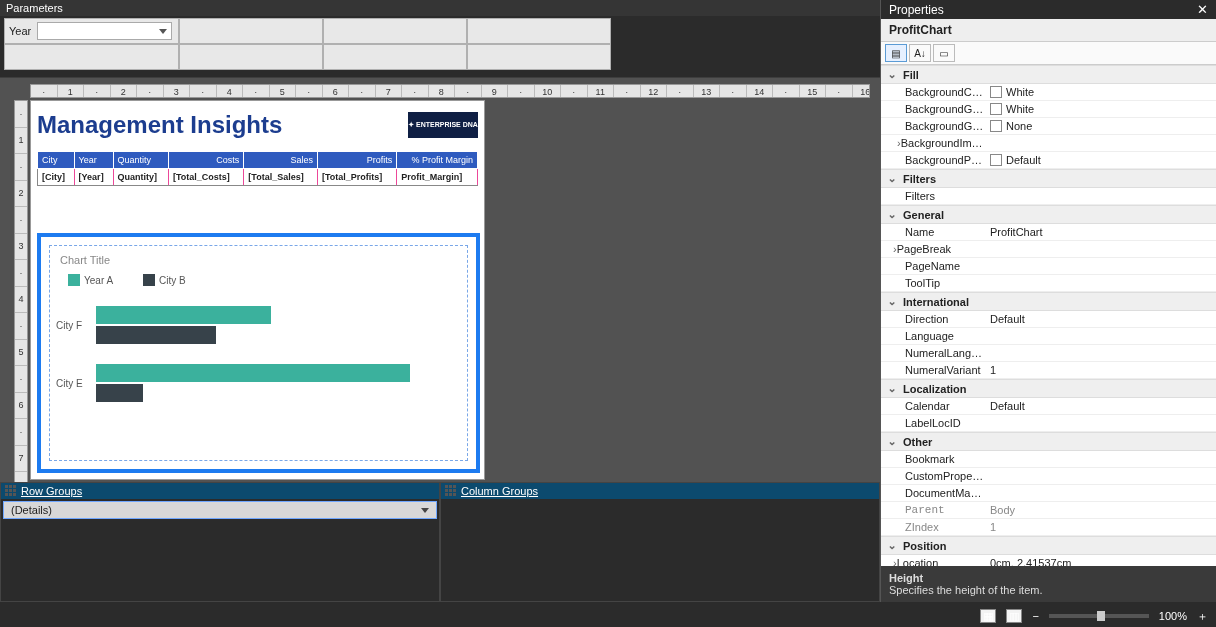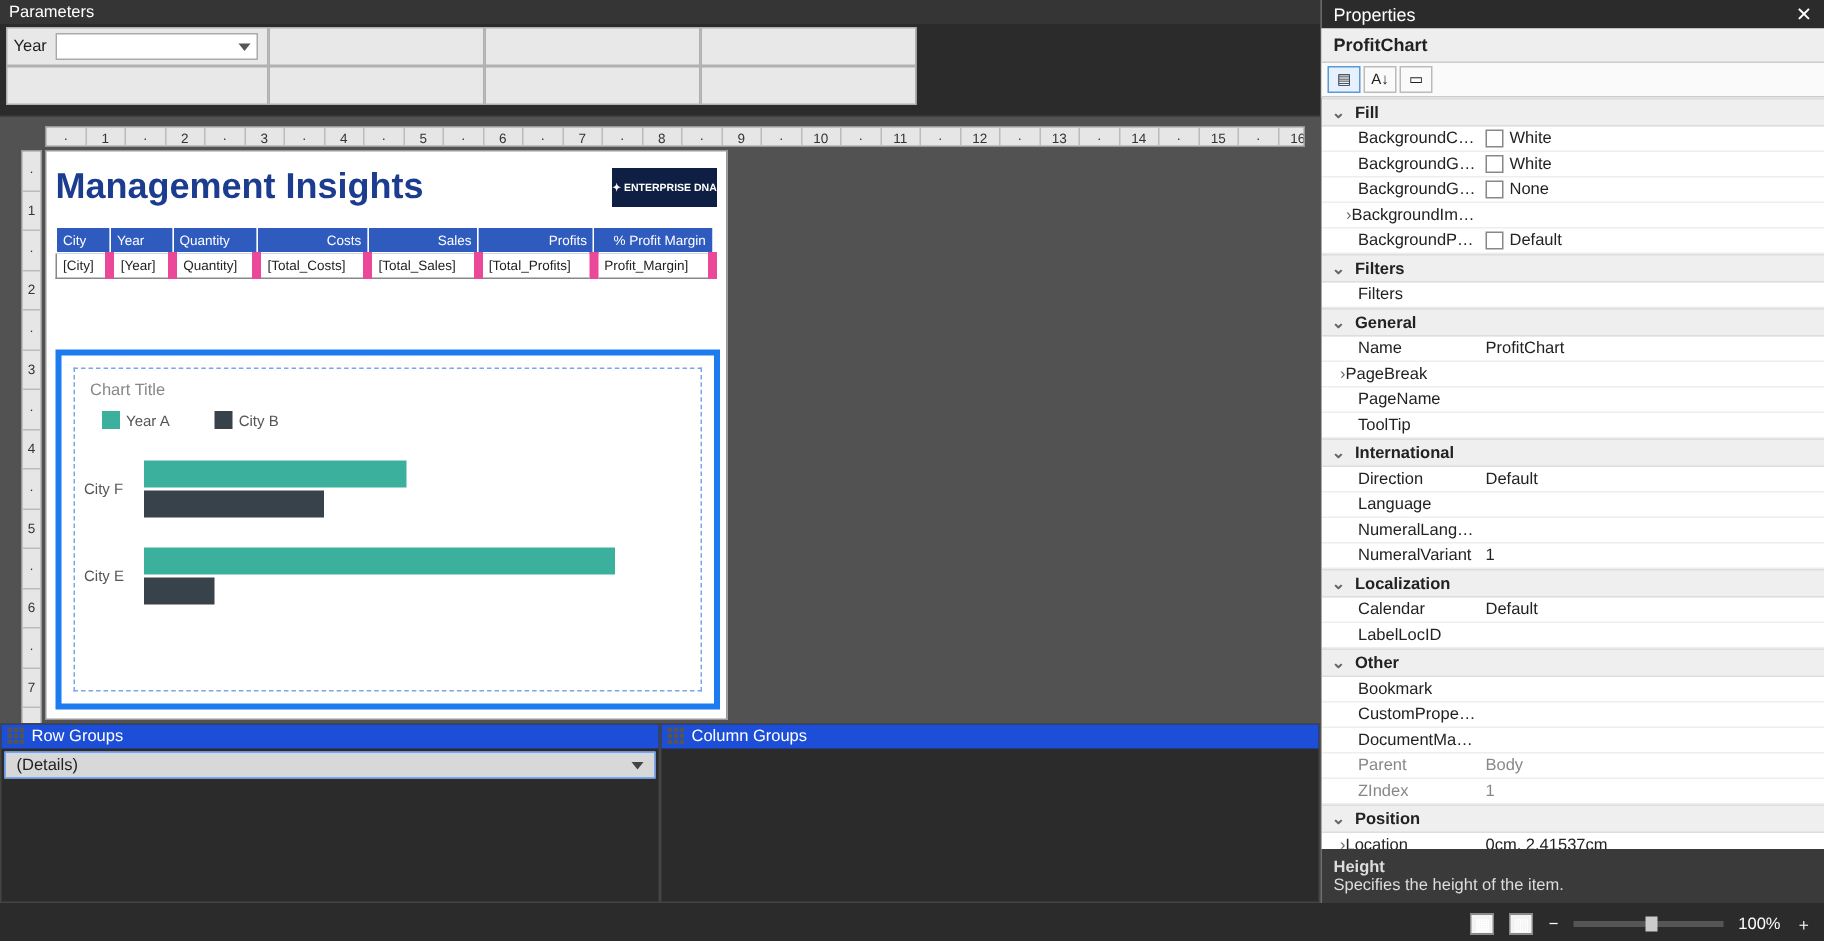--- a/index.html
+++ b/index.html
@@ -93,22 +93,22 @@
   .table {
     margin:6px 6px 0 6px;
     border-collapse:collapse; font-size:9px; width:calc(100% - 12px);
   }
   .table th {
     background:#2f5bbf; color:#fff; border:1px solid #fff;
     padding:3px 4px; font-weight:400; text-align:left;
   }
   .table th.right { text-align:right; }
   .table td {
-    border-bottom:1px solid #888; border-left:1px solid #888; border-right:6px solid #ec4899;
-    padding:3px 4px; color:#222;
+    border-bottom:1px solid #888; border-left:1px solid #888; border-right:1px solid #ec4899;
+    padding:3px 4px; color:#222;font-weight:bold;
   }
 
   .chart-box {
     position:absolute; left:6px; top:132px; width:443px; height:240px;
     border:4px solid #1d7bf0;
     background:#fff; padding:8px;
   }
   .chart-inner {
     border:1px dashed #79a7e8; height:100%; padding:6px 6px 0 6px; display:flex; flex-direction:column;
   }
@@ -122,22 +122,22 @@
   .bar { height:18px; margin-bottom:2px;}
   .bar.a { background:#3bb19d;} .bar.b { background:#37424a;}
 
   
   .groups {
     position:absolute; left:0; top:482px; width:880px; height:120px;
     display:flex; background:#2b2b2b;
   }
   .groups > div { flex:1; border:1px solid #444; }
   .groups-header {
-    background:#1d4ed8; font-size:11px; padding:2px 4px;
-    display:flex; align-items:center; gap:4px;
+    background:#0c4a6e; font-size:11px; padding:2px 4px;
+    display:flex; align-items:center; gap:4px;text-decoration:underline;
   }
   .details-cell {
     margin:2px; background:#d8d8d8; color:#222;
     padding:2px 7px; font-size:11px; border:1px solid #6fa7ff;
     display:flex; justify-content:space-between; align-items:center;
     width:calc(100% - 4px);
   }
   .caret-down {
     width:0; height:0; border-left:4px solid transparent;
     border-right:4px solid transparent; border-top:5px solid #444;
@@ -511,21 +511,21 @@
           <span></span>
         </div>
       </div>
       <div class="pg-row">
         <div class="pg-key">DocumentMapLabe</div>
         <div class="pg-val">
           <span></span>
         </div>
       </div>
       <div class="pg-row">
-        <div class="pg-key" style="color: rgb(136, 136, 136);">Parent</div>
+        <div class="pg-key" style="color: rgb(136, 136, 136); font-family: Liberation Mono, monospace;">Parent</div>
         <div class="pg-val">
           <span style="color: rgb(136, 136, 136);">Body</span>
         </div>
       </div>
       <div class="pg-row">
         <div class="pg-key" style="color: rgb(136, 136, 136);">ZIndex</div>
         <div class="pg-val">
           <span style="color: rgb(136, 136, 136);">1</span>
         </div>
       </div>

